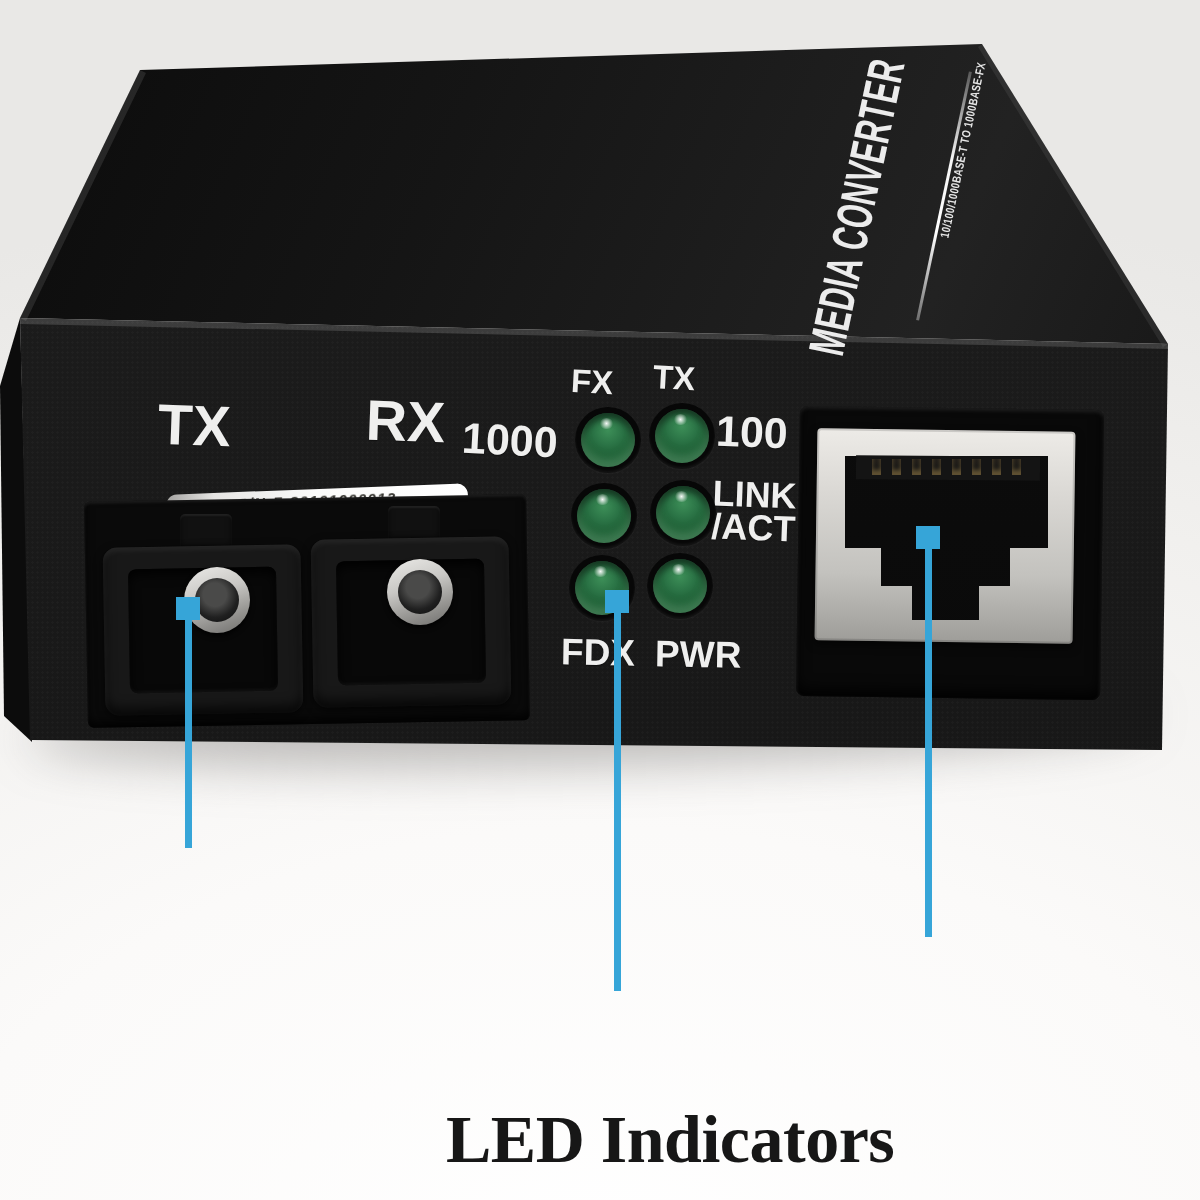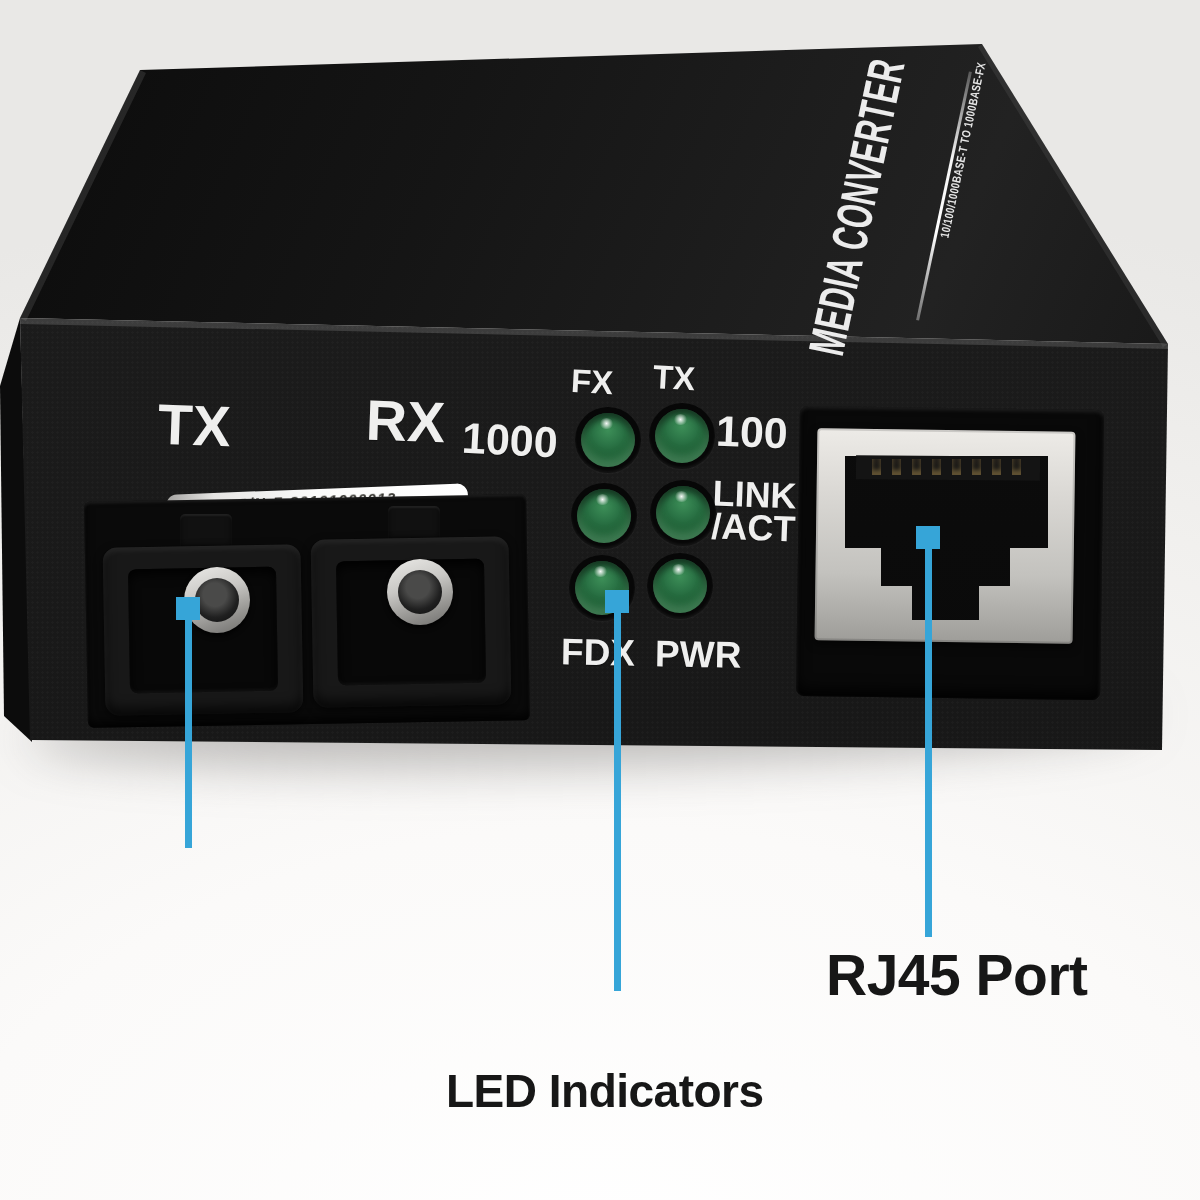--- a/index.html
+++ b/index.html
@@ -101,21 +101,21 @@
   .rj45-pinstrip{left:856px;top:456px;width:184px;height:24px;background:#141414;transform:rotate(.4deg);}
   .rj45-pin{position:absolute;top:459px;width:9px;height:16px;
     background:linear-gradient(180deg,#23201a 0%, #141414 100%);
     box-shadow:inset 0 -5px 4px rgba(158,132,74,.55);}
 
   
   .marker{width:24px;height:23px;background:var(--accent,#36a5d8);}
   .aline{width:7px;background:var(--accent,#36a5d8);}
   .alabel{font-weight:700;color:#171717;letter-spacing:-.5px;white-space:nowrap;}
   .gigabit-label{left:56px;top:892px;font-size:55px;}
-  .led-label{left:446px;top:1064px;font-size:46px;}
+  .led-label{left:446px;top:1100px;font-size:68px;font-family:Liberation Serif, serif;}
   .rj45-label{left:826px;top:942px;font-size:57px;}
 </style>
 </head>
 <body>
 
 <div id="stage">
 
   <div class="abs device-shadow"></div>
 
   <div class="face face-top"></div>
@@ -204,15 +204,14 @@
 
   <div class="abs marker" style="left:176px;top:597px;"></div>
   <div class="abs aline" style="left:185px;top:618px;height:230px;"></div>
 
   <div class="abs marker" style="left:605px;top:590px;"></div>
   <div class="abs aline" style="left:614px;top:611px;height:380px;"></div>
   <div class="abs alabel led-label">LED Indicators</div>
 
   <div class="abs marker" style="left:916px;top:526px;"></div>
   <div class="abs aline" style="left:925px;top:547px;height:390px;"></div>
-  <div class="abs alabel rj45-label">RJ45 Port</div>
 
 </div>
 
 </body></html>

